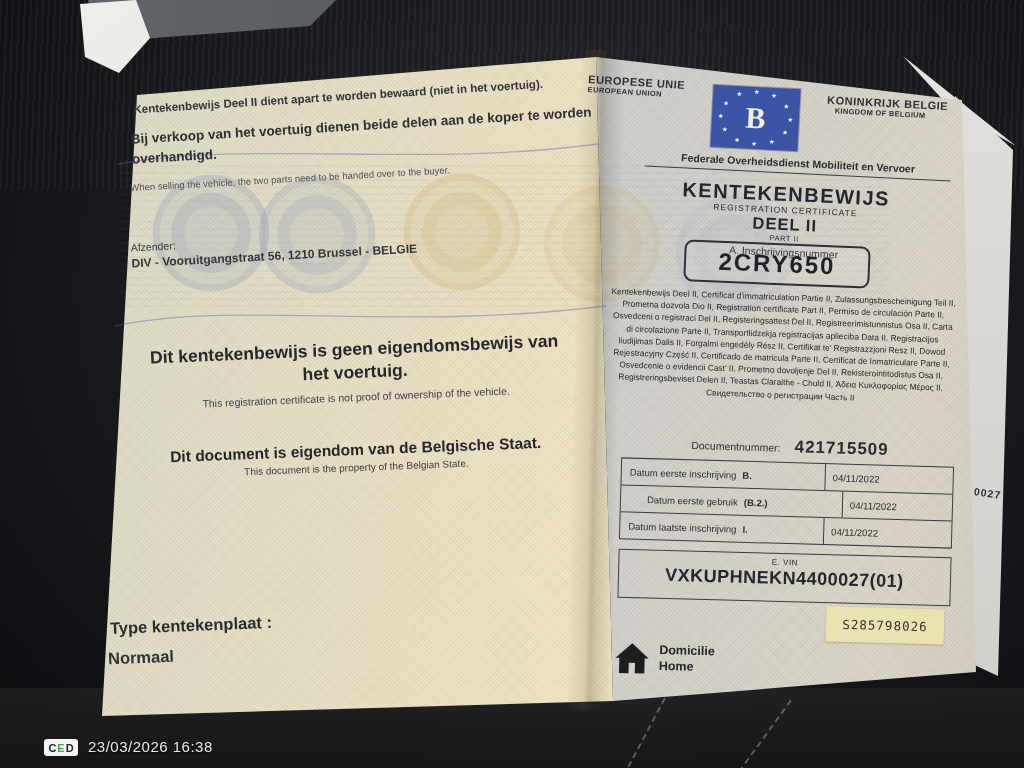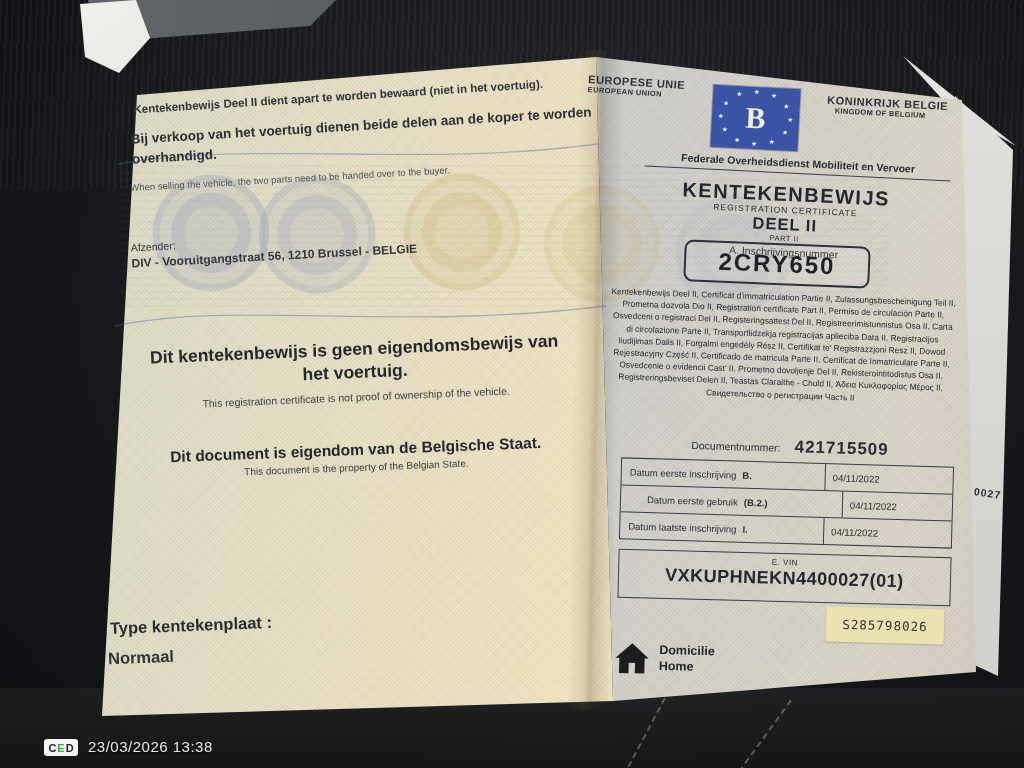--- a/index.html
+++ b/index.html
@@ -271,15 +271,15 @@
       <div>Domicilie</div>
       <div>Home</div>
     </div>
   </div>
 
   <div class="abs ced-badge">
     <span>C</span>
     <span class="e">E</span>
     <span>D</span>
   </div>
-  <div class="abs cam-time">23/03/2026 13:38</div>
+  <div class="abs cam-time">23/03/2026 16:38</div>
 
 </div>
 
 </body></html>

